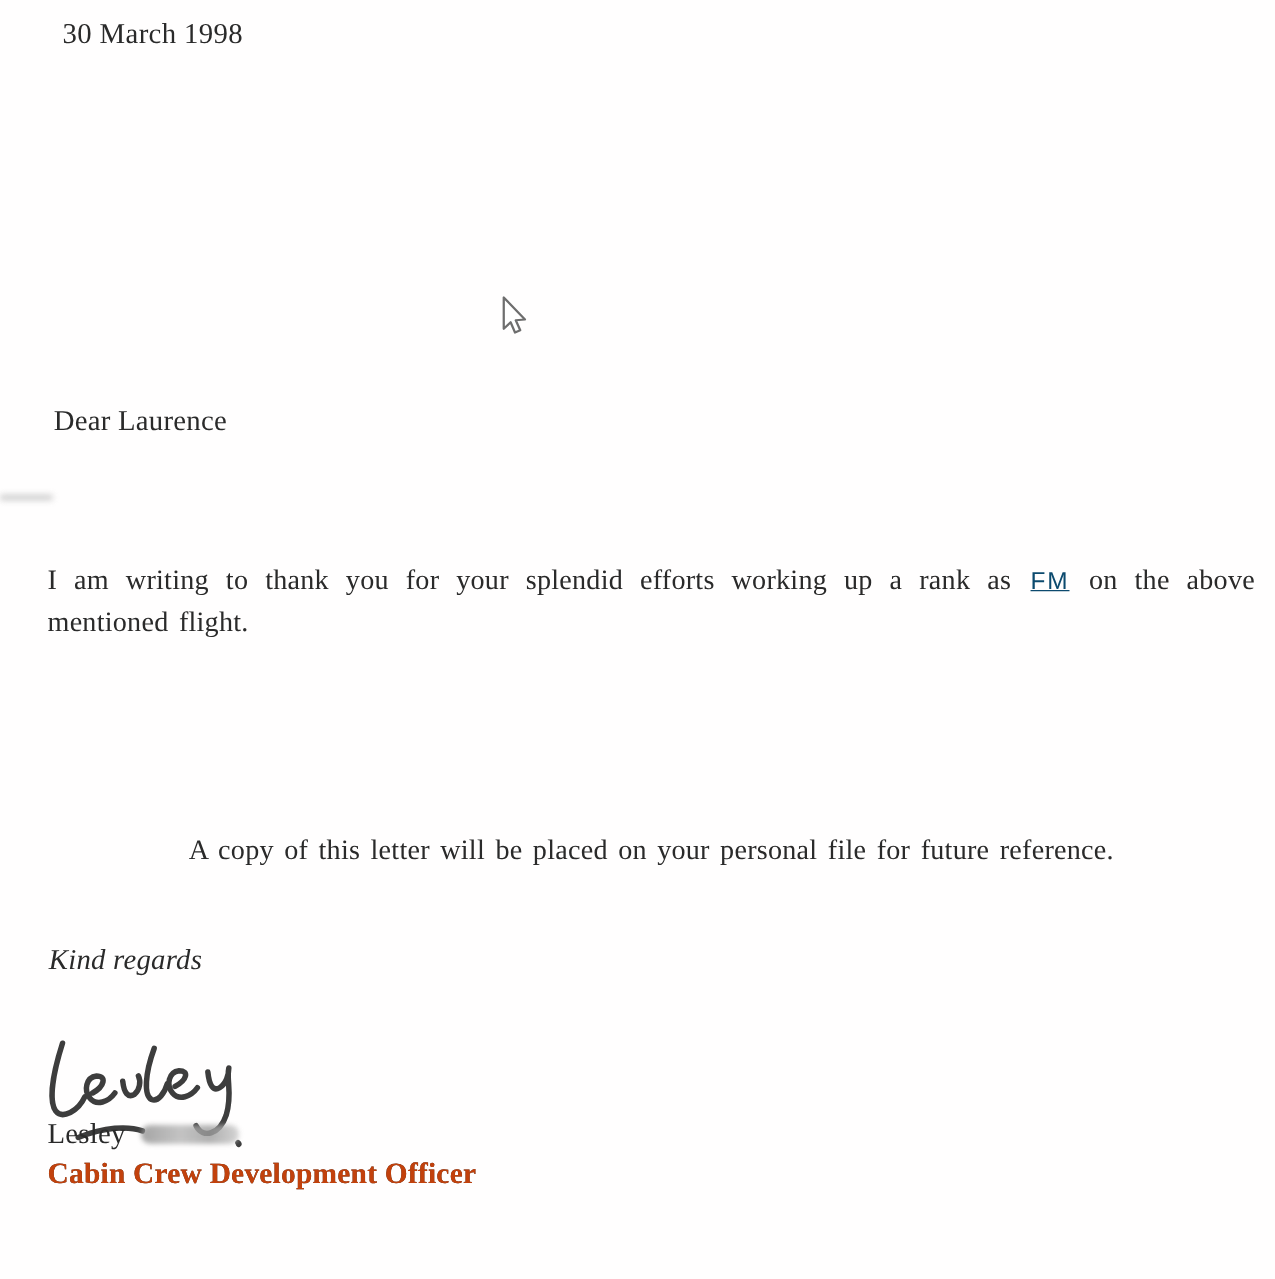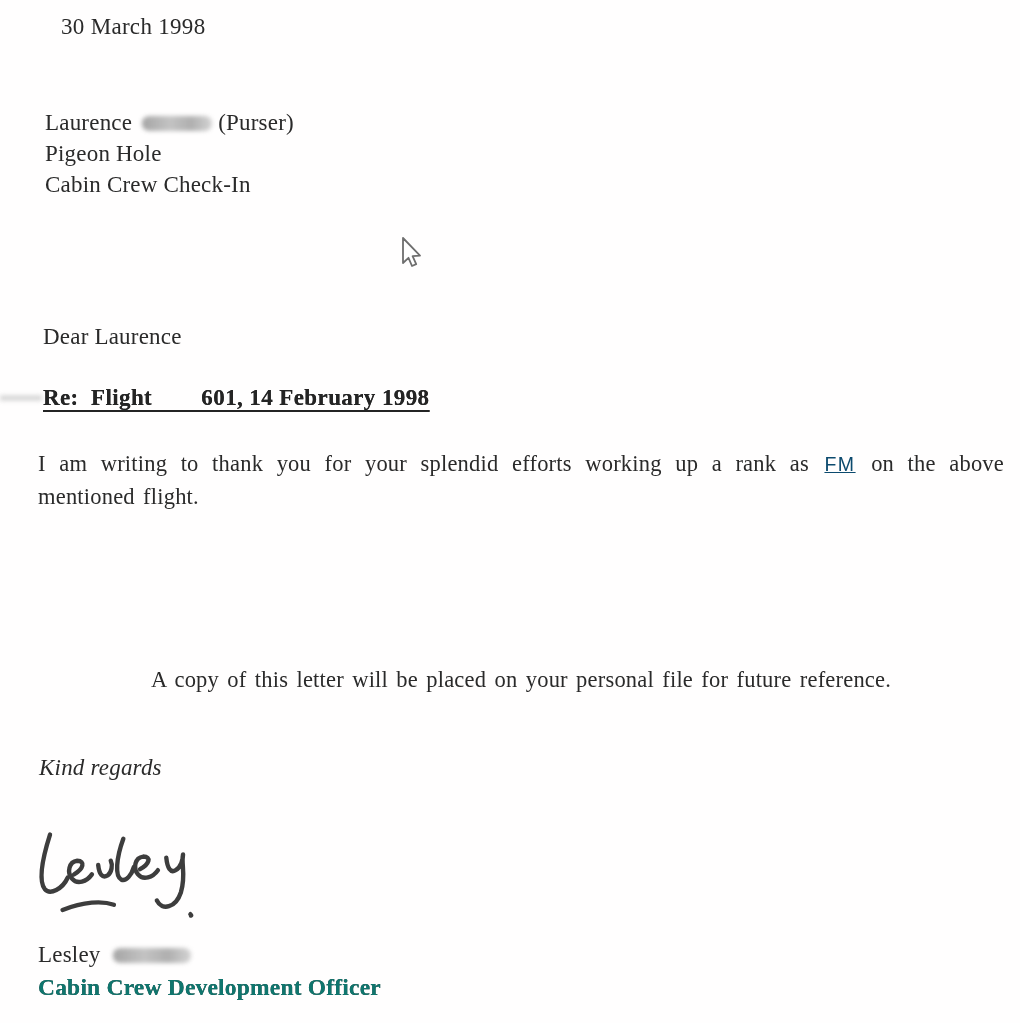--- a/index.html
+++ b/index.html
@@ -12,21 +12,21 @@
     width: 1020px;
     height: 1023px;
     background: #fffefe;
     overflow: hidden;
     font-family: "Liberation Serif", serif;
     color: #2a2a2a;
   }
   .abs { position: absolute; }
 
   .date-line {
-    left: 61px; top: 14px;
+    left: 50px; top: 14px;
     font-size: 23px;
     letter-spacing: 0.3px;
   }
   .recipient-block {
     left: 45px; top: 107px;
     font-size: 23px;
     line-height: 31px;
     letter-spacing: 0.2px;
   }
   .redaction {
@@ -93,58 +93,52 @@
   .closing {
     left: 39px; top: 755px;
     font-size: 23px;
     letter-spacing: 0.2px;
     font-style: italic;
   }
 
   .signature { left: 33px; top: 822px; }
 
   .sender-block {
-    left: 38px; top: 939px;
+    left: 38px; top: 891px;
     font-size: 23px;
     line-height: 32px;
     letter-spacing: 0.2px;
   }
   .sender-title {
     font-weight: bold;
     font-size: 23.5px;
-    color: #0f766e;
+    color: #c2410c;
     text-shadow: 0 0 0.5px #3a3a3a;
   }
 
   .cursor { left: 398px; top: 236px; }
 </style>
 </head>
 <body>
 
 <div class="page">
 
   <div class="abs date-line">30 March 1998</div>
 
-  <div class="abs recipient-block">
-    <div><span>Laurence</span><span class="redaction r1"></span><span>(Purser)</span></div>
-    <div>Pigeon Hole</div>
-    <div>Cabin Crew Check-In</div>
-  </div>
 
   <div class="abs cursor">
     <svg width="26" height="34" viewBox="0 0 26 34">
       <path d="M5 2 L5 27 L10.5 21.8 L14 30 L18.2 28.2 L14.6 20.2 L22 19.6 Z" fill="#ffffff" stroke="#6e6e6e" stroke-width="1.8" stroke-linejoin="round"></path>
     </svg>
   </div>
 
   <div class="abs salutation">Dear Laurence</div>
 
   <div class="abs edge-smudge"></div>
 
-  <div class="abs subject-line">Re:&nbsp; Flight &nbsp;&nbsp;&nbsp;&nbsp;&nbsp;&nbsp; 601, 14 February 1998</div>
 
   <p class="abs para p1"><span>I am writing to thank you for your splendid efforts working up a rank as</span> <span class="fm-text">FM</span> <span>on the above mentioned flight.</span></p>
 
 
   <p class="abs para p3">A copy of this letter will be placed on your personal file for future reference.</p>
 
   <div class="abs closing">Kind regards</div>
 
   <div class="abs signature">
     <svg width="210" height="110" viewBox="0 0 200 105">

